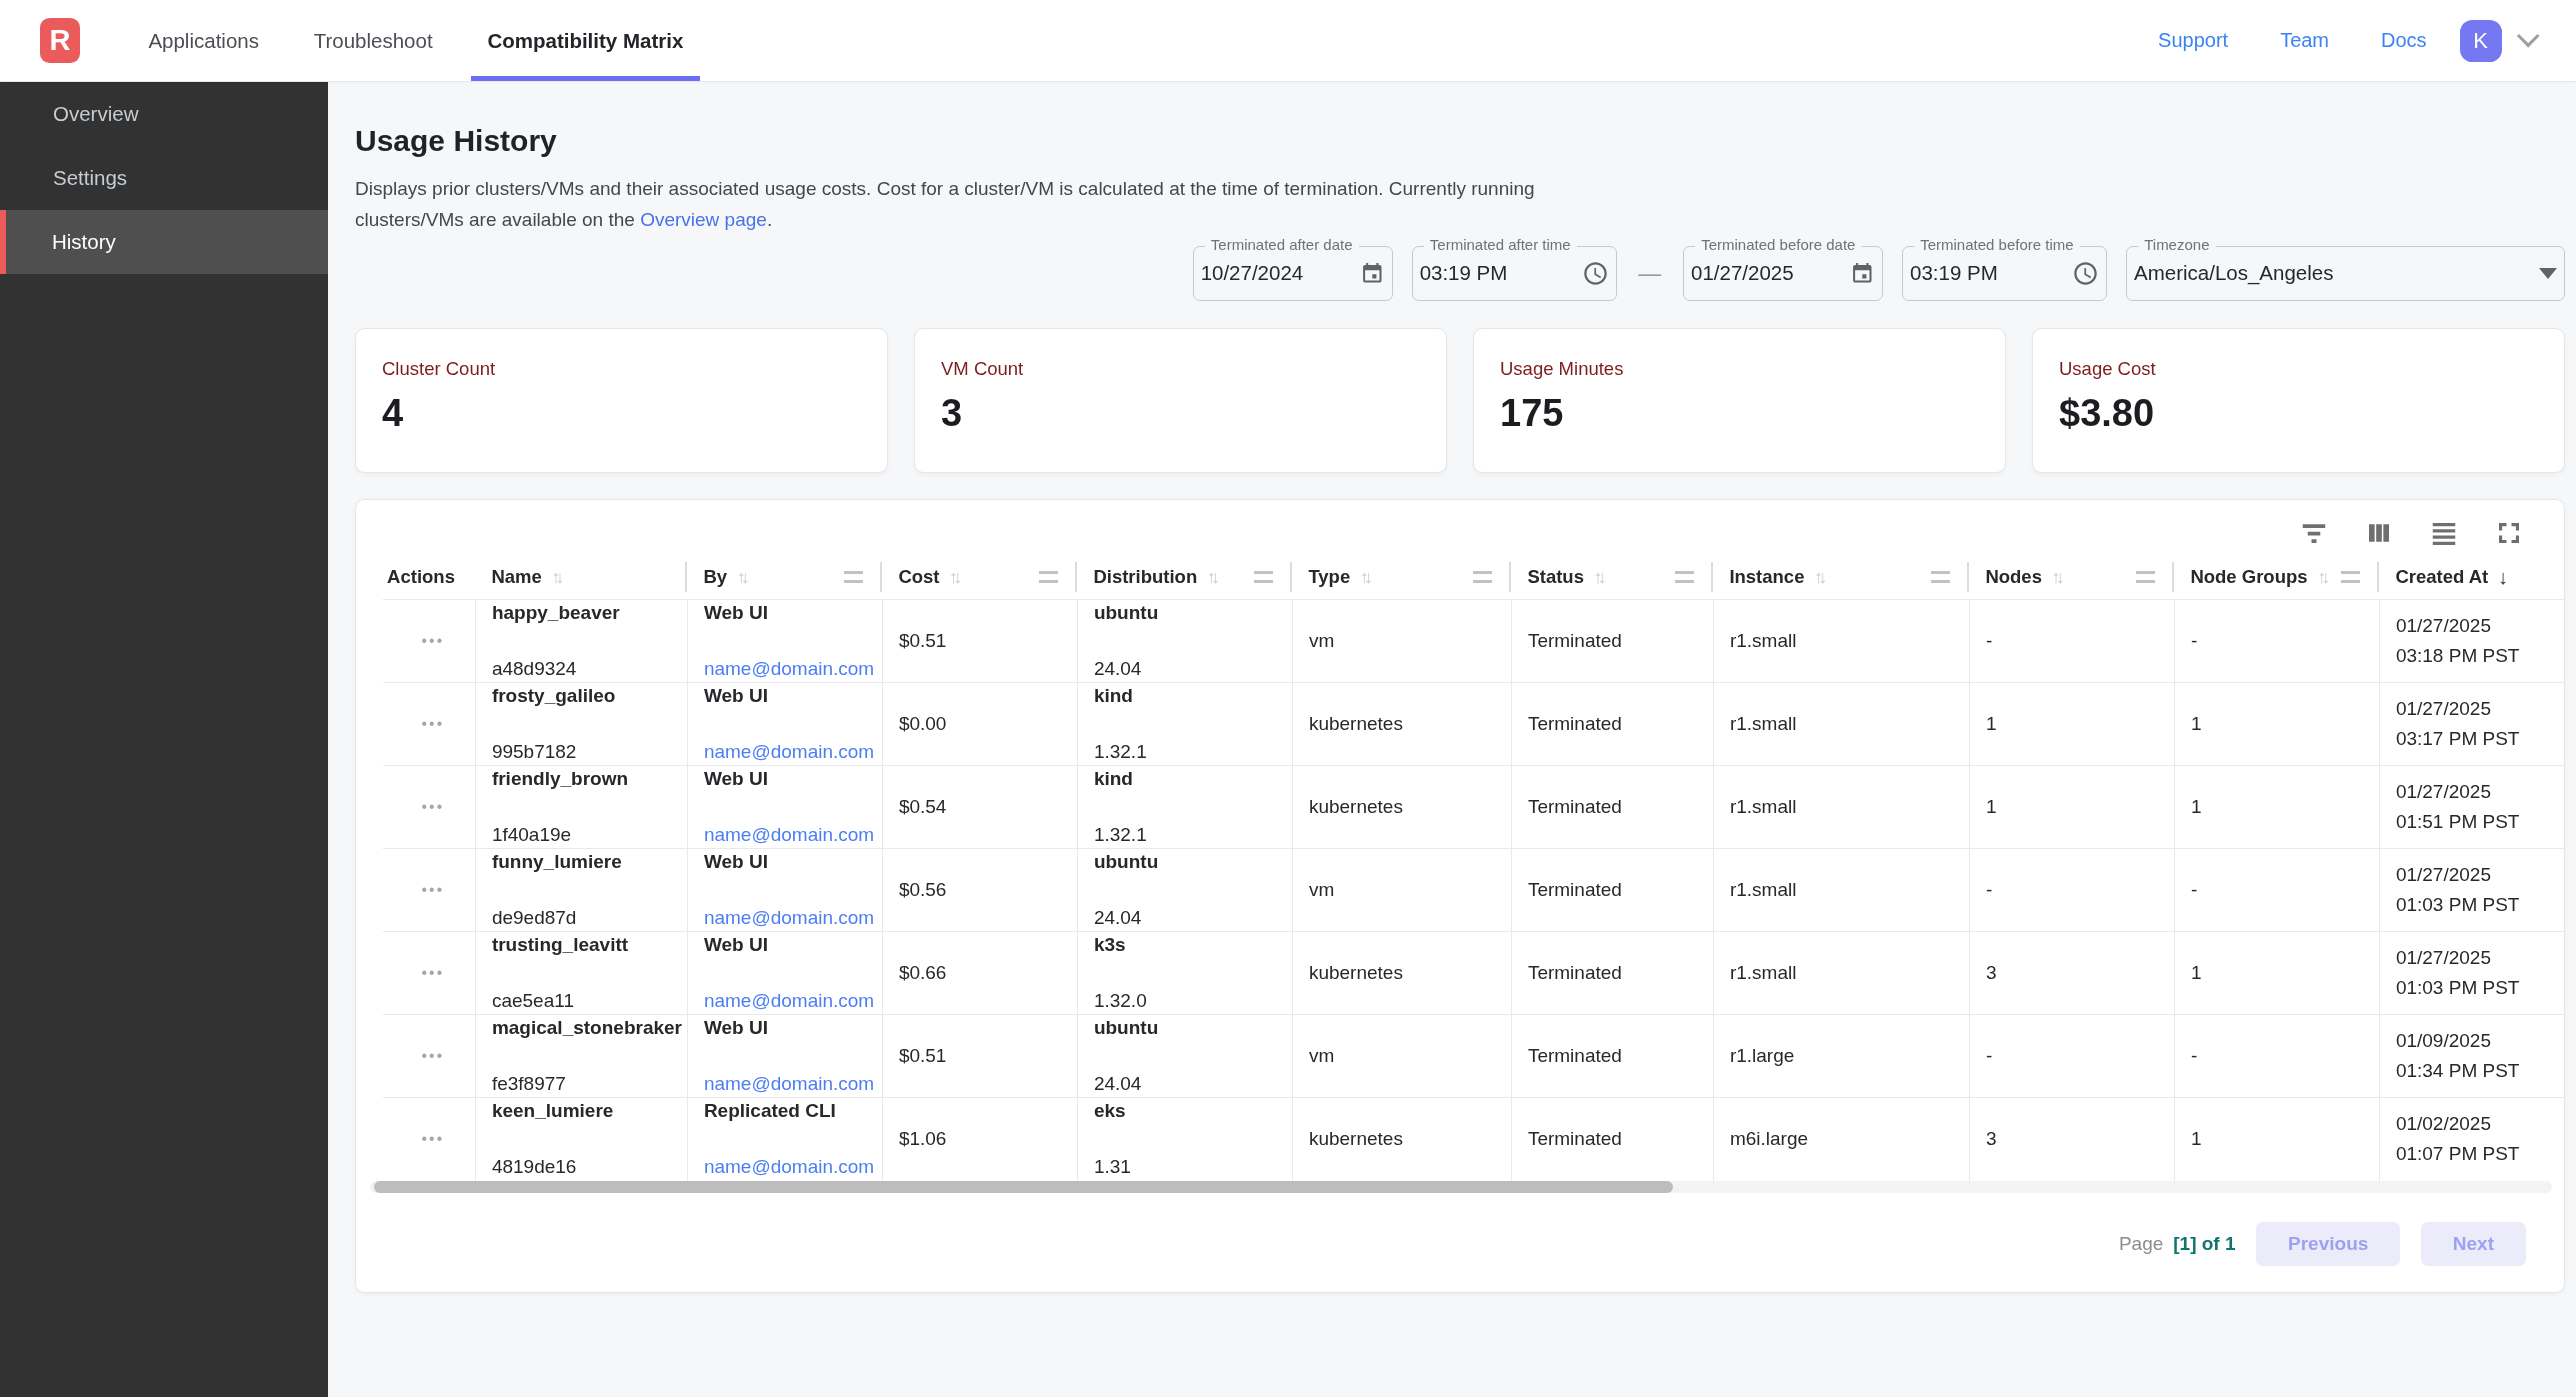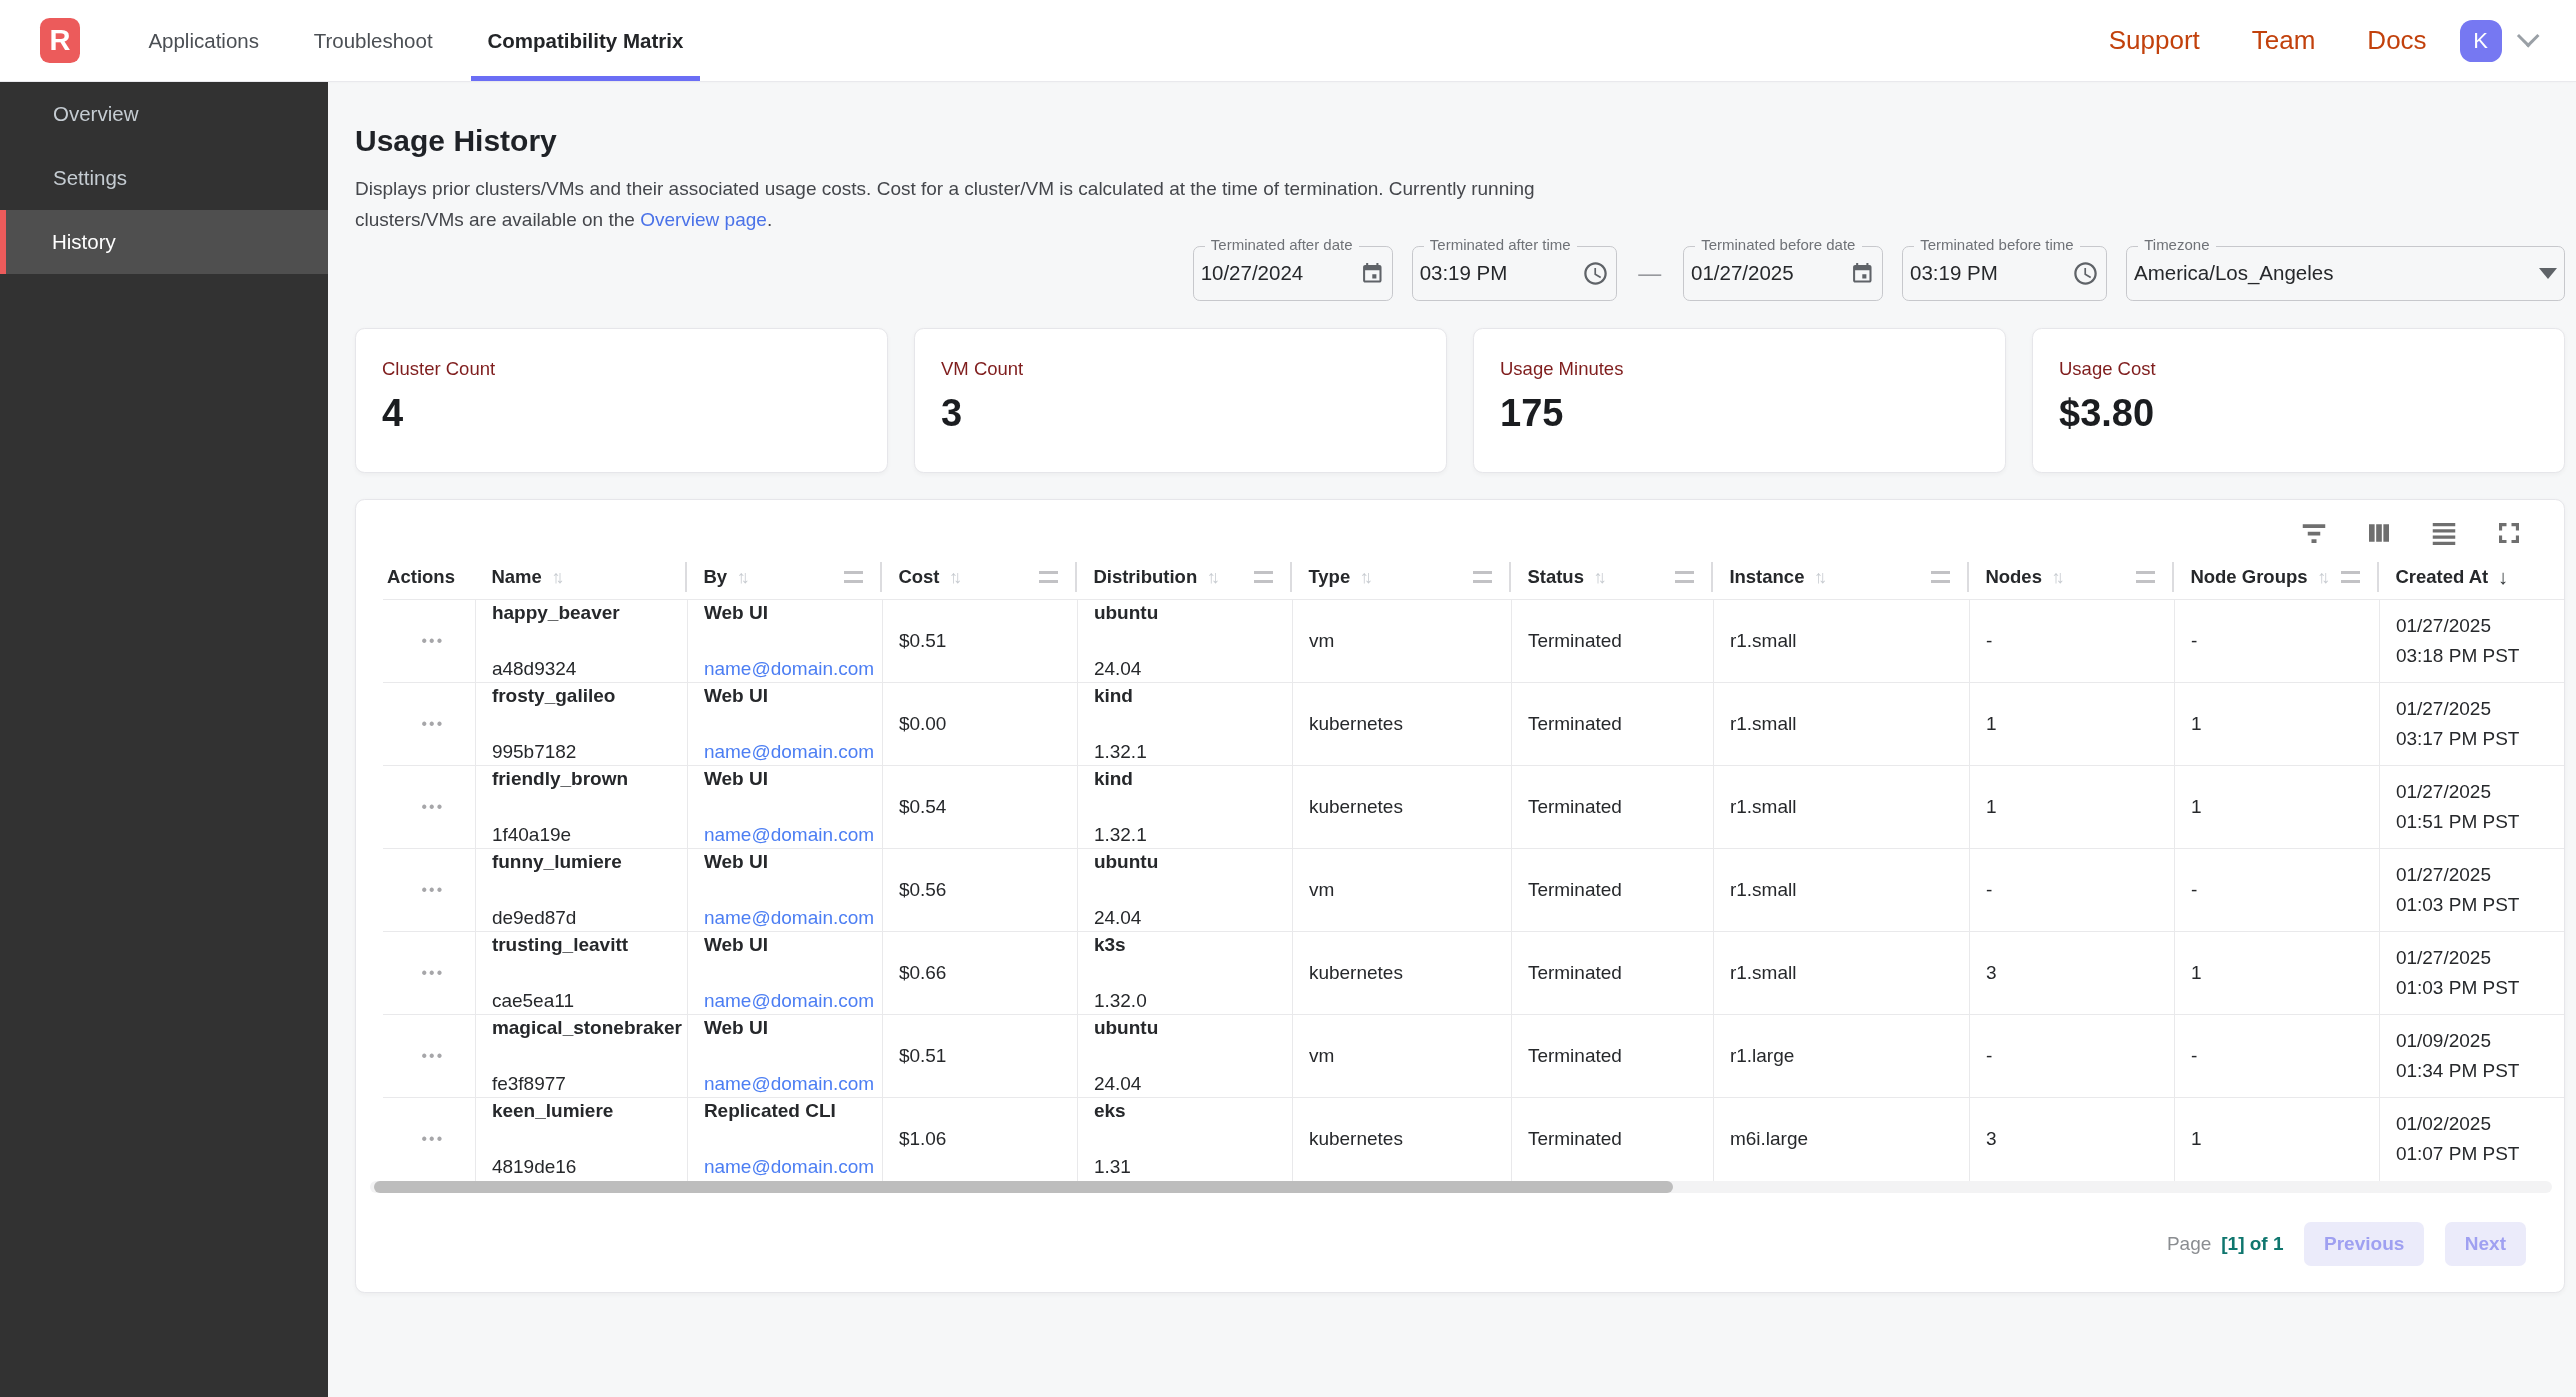--- a/index.html
+++ b/index.html
@@ -17,21 +17,21 @@
     padding:0 40px;border-bottom:1.4px solid #e9e9ed;box-shadow:0 1.4px 2.7px rgba(0,0,0,.03);position:relative;z-index:5}
   .logo{width:40px;height:45px;border-radius:9.6px;background:var(--red);color:#fff;
     display:flex;align-items:center;justify-content:center;font-size:29px;font-weight:700;align-self:center}
   .tabs{display:flex;align-items:stretch;margin-left:41px}
   .nav-tab{height:100%;display:flex;align-items:center;padding:0 16.4px;margin:0 11px;
     position:relative;font-size:20.5px;color:#4b4f54;cursor:pointer}
   .nav-tab.active{font-weight:700;color:#232528}
   .nav-tab.active::after{content:"";position:absolute;left:0;right:0;bottom:0;height:5.5px;background:var(--accent)}
   .nav-spacer{flex:1}
   .nav-links{display:flex;align-items:center;gap:52px;margin-right:33px}
-  .nav-link{font-size:26px;color:#c2410c;cursor:pointer}
+  .nav-link{font-size:20px;color:#3b82f6;cursor:pointer}
   .avatar{width:42px;height:42px;border-radius:12.3px;background:var(--avatar);color:#fff;
     display:flex;align-items:center;justify-content:center;font-size:22px;align-self:center;cursor:pointer}
   .chev{width:16.4px;height:16.4px;border-right:3.4px solid #9aa0a6;border-bottom:3.4px solid #9aa0a6;
     transform:rotate(45deg) translate(-2.7px,-2.7px);align-self:center;margin-left:18px;cursor:pointer}
 
   
   .shell{display:flex;height:1315px}
   .sidebar{width:328px;background:#323232;flex:none;}
   .side-item{height:64px;display:flex;align-items:center;padding-left:53px;
     font-size:20.5px;color:#c5ccd2;cursor:pointer}
@@ -86,21 +86,21 @@
   .email{color:var(--email);cursor:pointer}
   .status-txt{color:#717478}
 
   
   .hscroll{margin:0 12.3px 0 13.7px;height:12.3px;background:#f3f3f4;border-radius:6.2px;position:relative}
   .hthumb{position:absolute;left:4.1px;top:0;height:12.3px;width:1299px;background:#bdbdbd;border-radius:6.2px;cursor:pointer}
   .pager{display:flex;justify-content:flex-end;align-items:center;gap:20.5px;margin-top:29px;padding-right:38px}
   .page-note{font-size:19px;color:#8a8d91}
   .page-note b{color:#0f766e;font-weight:700;margin-left:10px}
   .pbtn{border:none;background:#ebebfa;color:#9fa0f1;font-weight:700;font-size:19px;
-    font-family:"Liberation Sans",sans-serif;padding:11px 20px;border-radius:6.8px;cursor:pointer}
+    font-family:"Liberation Sans",sans-serif;padding:11px 32px;border-radius:6.8px;cursor:pointer}
 </style>
 </head>
 <body>
 
 <div class="topnav">
   <div class="logo">R</div>
   <div class="tabs">
     <div class="nav-tab">Applications</div>
     <div class="nav-tab">Troubleshoot</div>
     <div class="nav-tab active">Compatibility Matrix</div>

